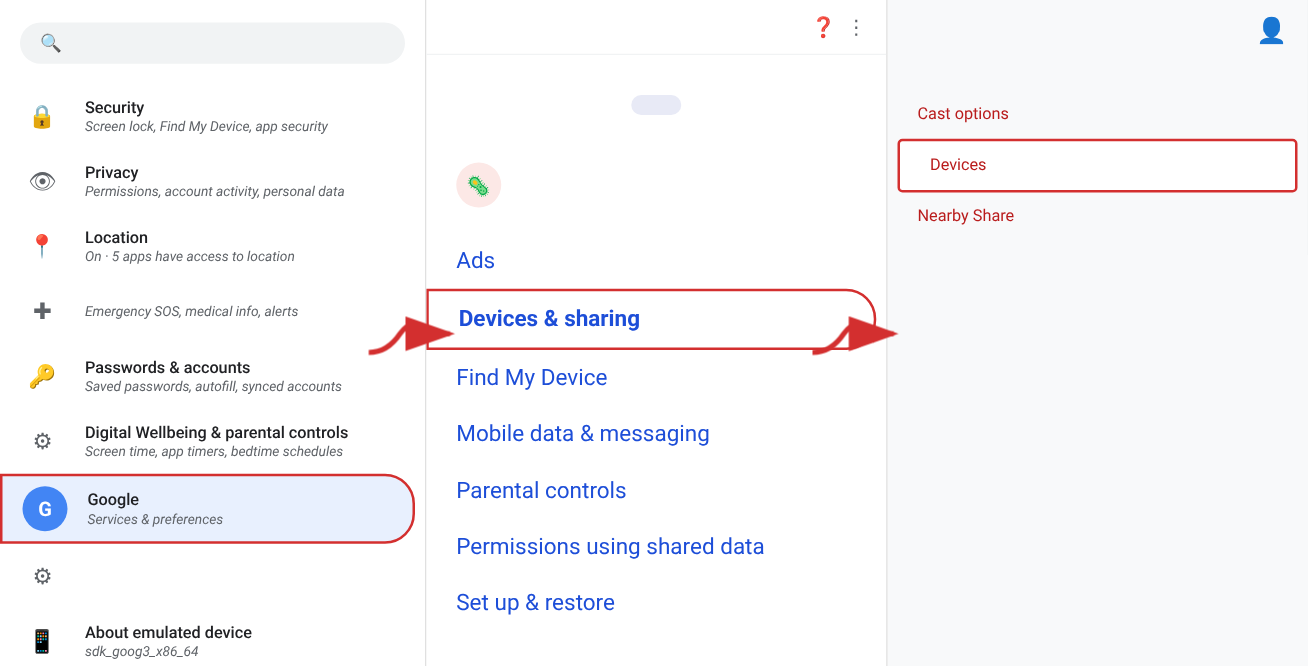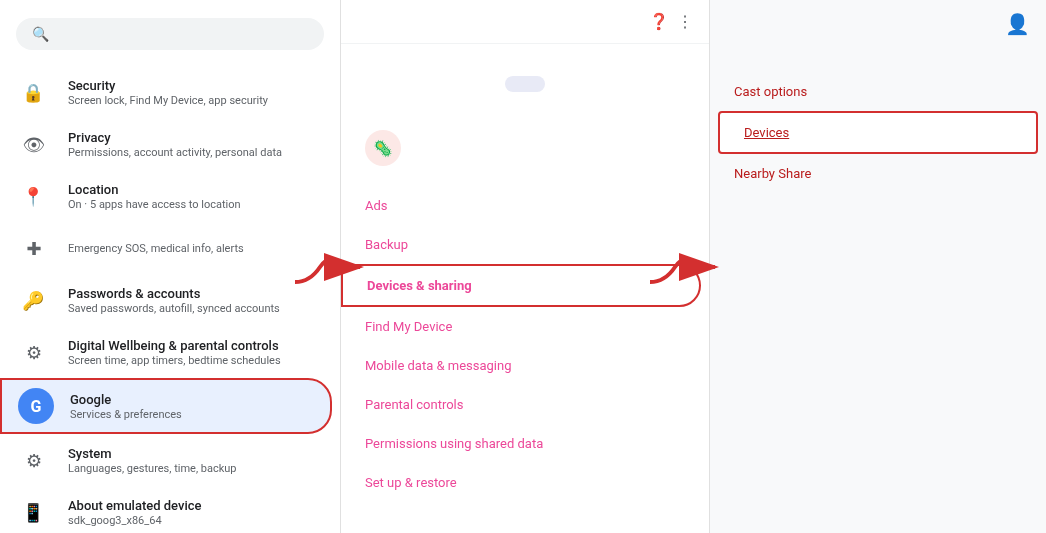--- a/index.html
+++ b/index.html
@@ -72,20 +72,21 @@
     .settings-item .item-title {
       font-size: 13px;
       color: #202124;
       font-weight: 500;
     }
 
     .settings-item .item-subtitle {
       font-size: 11px;
       color: #5f6368;
       margin-top: 1px;
+      font-style: italic;
     }
 
     
     .middle-panel {
       width: 370px;
       background: #fff;
       height: 533px;
       overflow-y: auto;
       flex-shrink: 0;
       position: relative;
@@ -166,22 +167,22 @@
       color: #202124;
     }
 
     .covid-text .subtitle {
       font-size: 11px;
       color: #5f6368;
     }
 
     .menu-item {
       padding: 12px 24px;
-      font-size: 13px;
-      color: #ec4899;
+      font-size: 18px;
+      color: #1d4ed8;
       cursor: pointer;
       border-radius: 0 24px 24px 0;
       margin-right: 8px;
     }
 
     .menu-item.highlighted {
       border: 2px solid #d32f2f;
       font-weight: bold;
     }
 
@@ -212,21 +213,20 @@
       font-size: 13px;
       color: #b91c1c;
       cursor: pointer;
     }
 
     .right-menu-item.highlighted {
       border: 2px solid #d32f2f;
       background: #fff;
       margin: 0 8px;
       border-radius: 4px;
-      text-decoration: underline;
     }
 
     
     .panels-wrapper {
       display: flex;
       width: 1046px;
       height: 533px;
       position: relative;
     }
   </style>
@@ -285,24 +285,20 @@
   </div>
         <div class="settings-item active">
     <div class="icon-circle" style="background:#4285f4; color:#fff; border-radius:50%; font-weight:bold; font-size:16px;">G</div>
     <div class="item-text">
       <span class="item-title">Google</span>
       <span class="item-subtitle">Services &amp; preferences</span>
     </div>
   </div>
         <div class="settings-item">
     <div class="icon-circle" style="">⚙</div>
-    <div class="item-text">
-      <span class="item-title">System</span>
-      <span class="item-subtitle">Languages, gestures, time, backup</span>
-    </div>
   </div>
         <div class="settings-item">
     <div class="icon-circle" style="">📱</div>
     <div class="item-text">
       <span class="item-title">About emulated device</span>
       <span class="item-subtitle">sdk_goog3_x86_64</span>
     </div>
   </div>
       </div>
   </div>
@@ -338,21 +334,20 @@
       <div class="covid-text">
         <div class="title"></div>
         <div class="subtitle"></div>
       </div>
     </div>
 
     <div class="section-label"></div>
 
     <div id="middle-items-container">
         <div class="menu-item">Ads</div>
-        <div class="menu-item">Backup</div>
         <div class="menu-item highlighted">Devices &amp; sharing</div>
         <div class="menu-item">Find My Device</div>
         <div class="menu-item">Mobile data &amp; messaging</div>
         <div class="menu-item">Parental controls</div>
         <div class="menu-item">Permissions using shared data</div>
         <div class="menu-item">Set up &amp; restore</div>
       </div>
   </div>
 
   <div style="position:absolute; left:645px; top:50%; transform:translateY(-50%); z-index:20; display:flex; align-items:center;">

